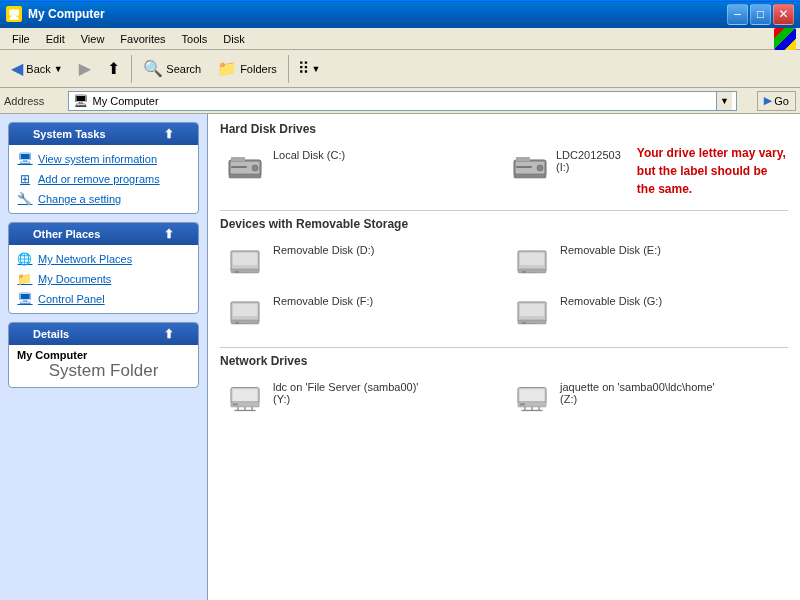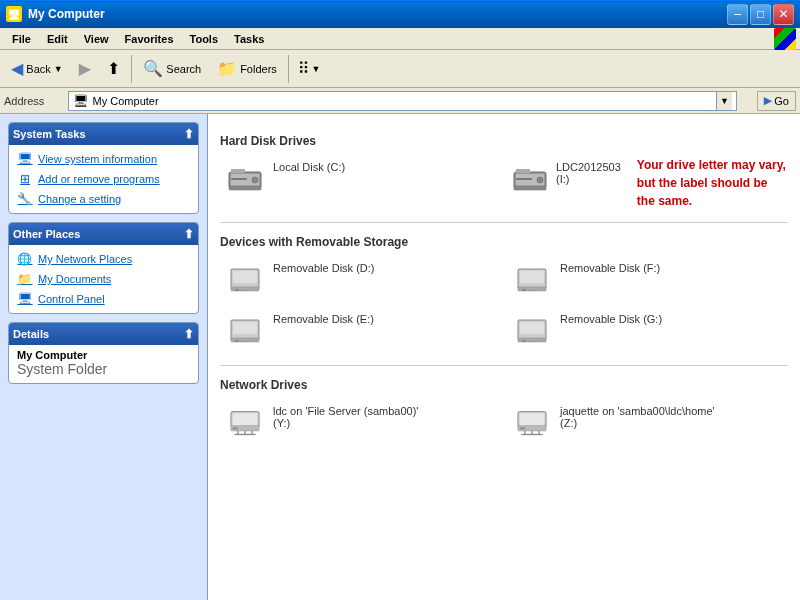--- a/index.html
+++ b/index.html
@@ -12,21 +12,21 @@
       padding: 0 6px; color: white;
     }
     .title-bar-left { display: flex; align-items: center; gap: 6px; font-weight: bold; font-size: 12px; }
     .title-icon { width: 16px; height: 16px; background: #FFD700; border-radius: 2px; display: flex; align-items: center; justify-content: center; font-size: 10px; }
     .title-controls { display: flex; gap: 2px; }
     .title-btn { width: 21px; height: 21px; border-radius: 3px; border: 1px solid rgba(255,255,255,0.3); display: flex; align-items: center; justify-content: center; font-size: 12px; cursor: pointer; color: white; background: linear-gradient(to bottom, #5BAEF5, #2476C9); }
     .title-btn.close { background: linear-gradient(to bottom, #F07070, #C03030); }
 
     
     .menu-bar { background: #ECE9D8; height: 22px; display: flex; align-items: center; padding: 0 4px; border-bottom: 1px solid #ACA899; }
-    .menu-item { padding: 2px 8px; cursor: pointer; font-size: 11px; font-weight: bold; }
+    .menu-item { padding: 2px 8px; cursor: pointer; font-size: 11px; }
     .windows-flag { margin-left: auto; width: 22px; height: 22px; background: linear-gradient(135deg, #E8000E 25%, #00B700 25% 50%, #0000E0 50% 75%, #FFD700 75%); border-radius: 2px; }
 
     
     .toolbar { background: #ECE9D8; height: 38px; display: flex; align-items: center; padding: 2px 4px; gap: 2px; border-bottom: 1px solid #ACA899; }
     .toolbar-btn { display: flex; align-items: center; gap: 3px; padding: 3px 6px; background: none; border: 1px solid transparent; border-radius: 3px; cursor: pointer; font-size: 11px; }
     .toolbar-sep { width: 1px; height: 28px; background: #ACA899; margin: 0 2px; }
     .toolbar-dropdown { display: flex; align-items: center; gap: 2px; padding: 3px 4px; background: none; border: 1px solid transparent; border-radius: 3px; cursor: pointer; }
 
     
     .address-bar { background: #ECE9D8; height: 26px; display: flex; align-items: center; padding: 2px 4px; border-bottom: 1px solid #ACA899; gap: 20px; }
@@ -36,31 +36,31 @@
     .address-text { font-size: 11px; flex: 1; }
     .address-dropdown { width: 16px; height: 18px; background: #ECE9D8; border-left: 1px solid #7F9DB9; display: flex; align-items: center; justify-content: center; cursor: pointer; font-size: 9px; }
     .go-btn { background: #ECE9D8; border: 1px solid #ACA899; padding: 2px 6px; font-size: 11px; cursor: pointer; display: flex; align-items: center; gap: 2px; height: 20px; }
 
     
     .main-layout { display: flex; height: calc(600px - 28px - 22px - 38px - 26px); }
 
     
     .sidebar { width: 208px; background: #D6E4FF; border-right: 1px solid #7F9DB9; padding: 8px; overflow-y: auto; display: flex; flex-direction: column; gap: 8px; }
     .panel { background: white; border: 1px solid #7F9DB9; border-radius: 4px; overflow: hidden; }
-    .panel-header { background: linear-gradient(to bottom, #316AC5, #1E50A0); color: white; padding: 4px 4px; display: flex; align-items: center; justify-content: space-between; font-weight: bold; font-size: 11px; }
+    .panel-header { background: linear-gradient(to bottom, #316AC5, #1E50A0); color: white; padding: 4px 24px; display: flex; align-items: center; justify-content: space-between; font-weight: bold; font-size: 11px; }
     .panel-header-chevron { font-size: 12px; cursor: pointer; }
     .panel-body { padding: 6px 8px; display: flex; flex-direction: column; gap: 4px; }
     .panel-link { display: flex; align-items: center; gap: 5px; color: #0060C0; text-decoration: underline; cursor: pointer; font-size: 11px; }
     .link-icon { width: 16px; height: 16px; display: flex; align-items: center; justify-content: center; font-size: 12px; }
     .details-text-title { font-weight: bold; font-size: 11px; padding: 4px 8px 0; }
-    .details-text-sub { font-size: 14px; color: #666; padding: 0 8px 6px; }
+    .details-text-sub { font-size: 17px; color: #666; padding: 0 8px 6px; text-align: center; }
 
     
     .content { flex: 1; background: white; overflow-y: auto; padding: 8px 12px; }
-    .section-header { font-size: 12px; font-weight: bold; color: #333; margin-bottom: 8px; margin-top: 12px; }
+    .section-header { font-size: 12px; font-weight: bold; color: #333; margin-bottom: 8px; margin-top: 0; }
     .drive-grid { display: grid; grid-template-columns: 1fr 1fr; gap: 6px; margin-bottom: 12px; }
     .drive-item { display: flex; align-items: flex-start; gap: 8px; padding: 4px; cursor: pointer; border: 1px solid transparent; border-radius: 2px; }
     .drive-icon { width: 40px; height: 35px; display: flex; align-items: center; justify-content: center; }
     .drive-icon svg { width: 36px; height: 30px; }
     .drive-label { font-size: 11px; color: #333; }
     .notice-text { color: #CC0000; font-size: 12px; font-weight: bold; line-height: 1.5; margin-left: 3px; max-width: 200px; }
     .section-divider { border: none; border-top: 1px solid #CCC; margin: 6px 0; }
   </style>
 </head>
 <body>
@@ -76,21 +76,21 @@
     <div class="title-btn close">✕</div>
   </div>
 </div>
 
 <div class="menu-bar">
   <span class="menu-item">File</span>
   <span class="menu-item">Edit</span>
   <span class="menu-item">View</span>
   <span class="menu-item">Favorites</span>
   <span class="menu-item">Tools</span>
-  <span class="menu-item">Tasks</span>
+  <span class="menu-item">Disk</span>
   <div class="windows-flag"></div>
 </div>
 
 <div class="toolbar">
   <button class="toolbar-btn">
     <span style="font-size:16px;color:#316AC5;">◀</span>
     <span>Back</span>
     <span style="font-size:9px;">▼</span>
   </button>
   <button class="toolbar-btn">
@@ -246,34 +246,34 @@
       <div class="drive-item">
         <div class="drive-icon">
           <svg viewBox="0 0 36 30" xmlns="http://www.w3.org/2000/svg">
             <rect x="4" y="4" width="28" height="20" rx="1" fill="#CCC" stroke="#888" stroke-width="1"></rect>
             <rect x="6" y="6" width="24" height="12" rx="1" fill="#E0E0E0"></rect>
             <rect x="4" y="22" width="28" height="4" rx="1" fill="#AAA" stroke="#888" stroke-width="0.5"></rect>
             <rect x="8" y="24" width="4" height="2" rx="0.5" fill="#888"></rect>
             <rect x="14" y="25" width="8" height="1" rx="0.5" fill="#999"></rect>
           </svg>
         </div>
-        <span class="drive-label">Removable Disk (F:)</span>
+        <span class="drive-label">Removable Disk (E:)</span>
       </div>
 
       <div class="drive-item">
         <div class="drive-icon">
           <svg viewBox="0 0 36 30" xmlns="http://www.w3.org/2000/svg">
             <rect x="4" y="4" width="28" height="20" rx="1" fill="#CCC" stroke="#888" stroke-width="1"></rect>
             <rect x="6" y="6" width="24" height="12" rx="1" fill="#E0E0E0"></rect>
             <rect x="4" y="22" width="28" height="4" rx="1" fill="#AAA" stroke="#888" stroke-width="0.5"></rect>
             <rect x="8" y="24" width="4" height="2" rx="0.5" fill="#888"></rect>
             <rect x="14" y="25" width="8" height="1" rx="0.5" fill="#999"></rect>
           </svg>
         </div>
-        <span class="drive-label">Removable Disk (E:)</span>
+        <span class="drive-label">Removable Disk (F:)</span>
       </div>
 
       <div class="drive-item">
         <div class="drive-icon">
           <svg viewBox="0 0 36 30" xmlns="http://www.w3.org/2000/svg">
             <rect x="4" y="4" width="28" height="20" rx="1" fill="#CCC" stroke="#888" stroke-width="1"></rect>
             <rect x="6" y="6" width="24" height="12" rx="1" fill="#E0E0E0"></rect>
             <rect x="4" y="22" width="28" height="4" rx="1" fill="#AAA" stroke="#888" stroke-width="0.5"></rect>
             <rect x="8" y="24" width="4" height="2" rx="0.5" fill="#888"></rect>
             <rect x="14" y="25" width="8" height="1" rx="0.5" fill="#999"></rect>

